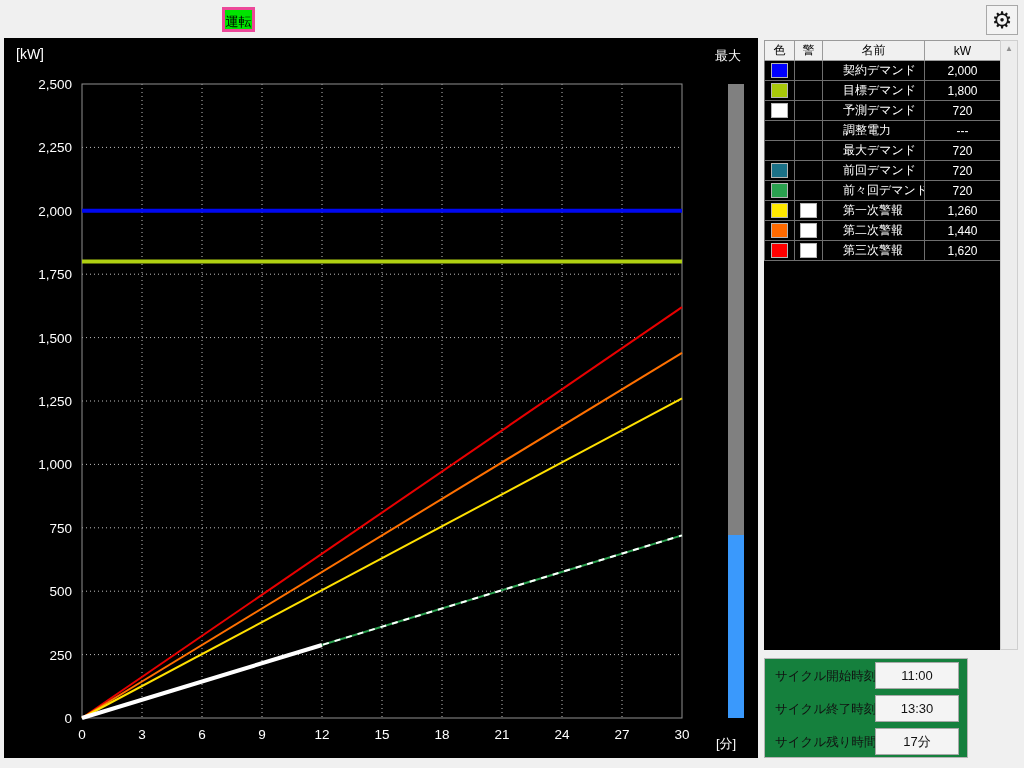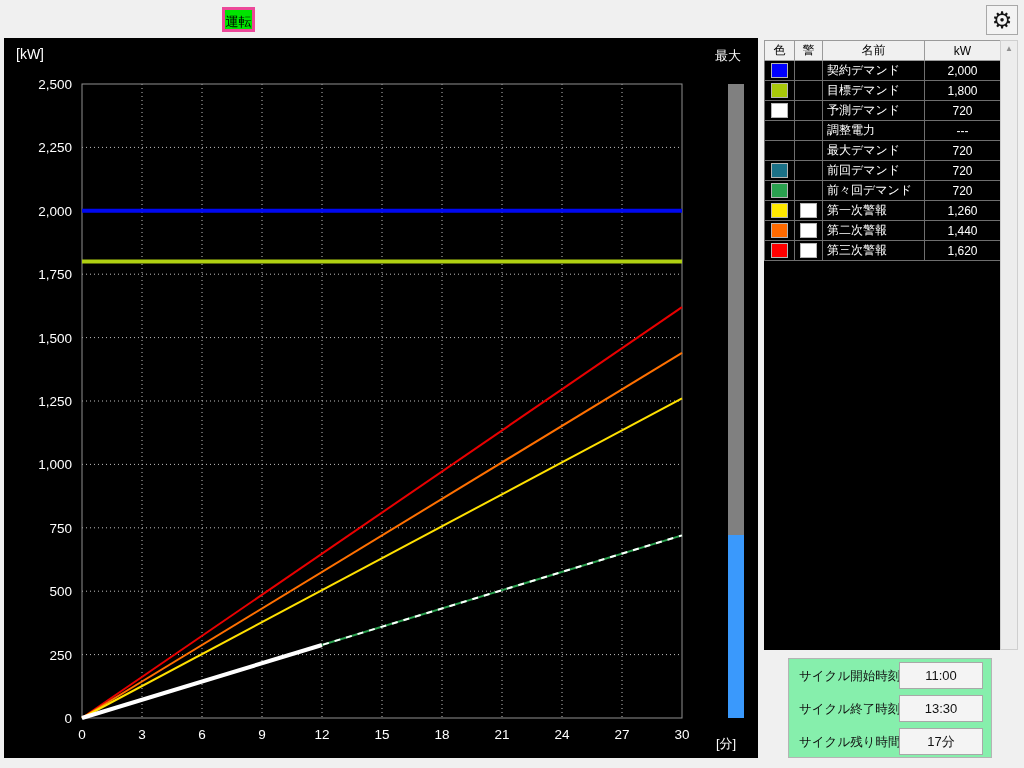--- a/index.html
+++ b/index.html
@@ -29,32 +29,32 @@
   .gauge-fill { position:absolute; left:0; bottom:0; width:16px; background:#3a99fc; }
 
   
   .table-backdrop { position:absolute; left:764px; top:40px; width:236px; height:610px; background:#000; }
   table.demand { border-collapse:collapse; width:236px; table-layout:fixed; }
   table.demand th { background:#f0f0f0; color:#000; font-weight:normal; font-size:12px; height:20px;
                     border:1px solid #9a9a9a; }
   table.demand td { background:#000; color:#fff; font-size:12px; height:20px;
                     border:1px solid #6e6e6e; overflow:hidden; white-space:nowrap; }
   col.c-color { width:30px; } col.c-alarm { width:28px; } col.c-name { width:102px; } col.c-kw { width:76px; }
-  td.name-cell { text-align:left; padding-left:4px; }
+  td.name-cell { text-align:left; padding-left:20px; }
   td.kw-cell { text-align:center; }
   td.sw-cell { text-align:center; vertical-align:middle; }
   .swatch { display:inline-block; width:17px; height:15px; border:1px solid #b4b4b4; vertical-align:middle; }
   .checkbox { background:#ffffff; }
   .scroll-strip { position:absolute; left:1000px; top:40px; width:18px; height:610px; background:#ededed;
                   border:1px solid #cfcfcf; text-align:center; }
   .scroll-up { color:#8f8f8f; font-size:8px; line-height:16px; display:block; }
 
   
-  .cycle-panel { position:absolute; left:764px; top:658px; width:204px; height:100px; background:#86efac;
-                 border:1px solid #b4b4b4;margin-left:24px; }
+  .cycle-panel { position:absolute; left:764px; top:658px; width:204px; height:100px; background:#15803d;
+                 border:1px solid #b4b4b4; }
   .cycle-row { position:relative; height:33px; }
   .cycle-label { position:absolute; left:10px; top:9px; font-size:12.5px; color:#111; }
   .cycle-value { position:absolute; left:110px; right:8px; top:3px; height:27px; background:#f4f4f4;
                  border:1px solid #a8a8a8; text-align:center; line-height:25px; font-size:13px; color:#111; }
 </style>
 </head>
 <body>
 
 <div class="topbar">
   <div class="run-btn">運転中</div>

